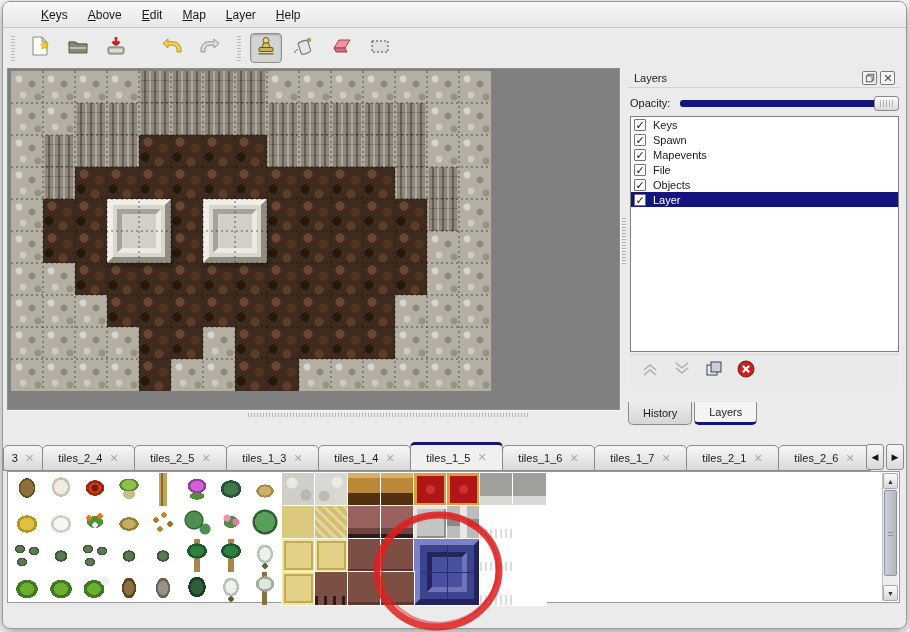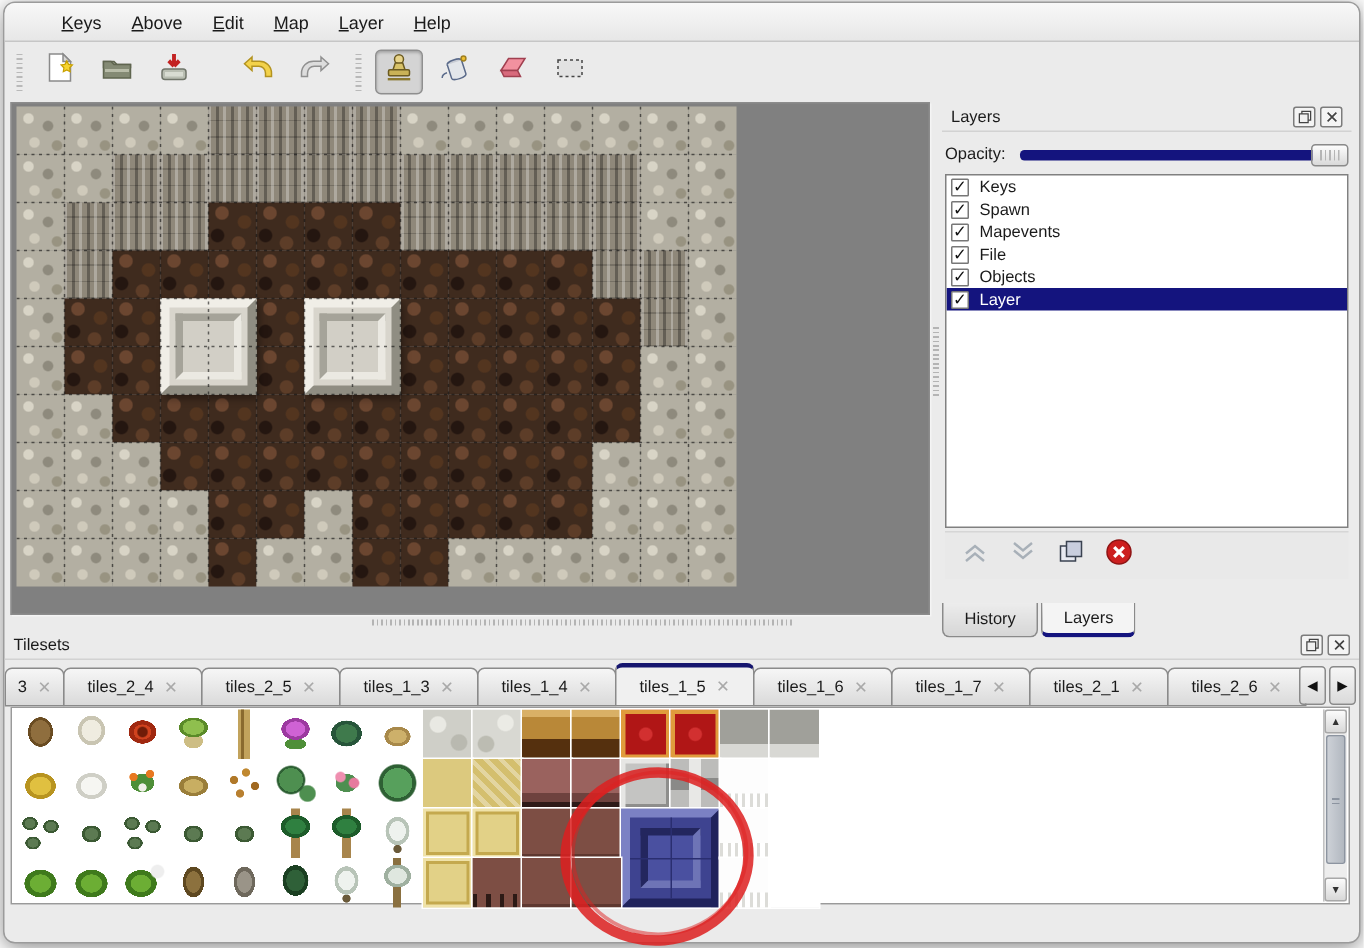--- a/index.html
+++ b/index.html
@@ -523,34 +523,20 @@
         <div class="stab">History</div>
         <div class="stab active">Layers</div>
       </div>
   </div>
 
   <div class="hsplit">
       <div class="grip"></div>
     </div>
 
   <div class="tilesets-panel">
-    <div class="panel-title">
-      <span class="pt-label">Tilesets</span>
-      <span class="pt-btn">
-          <svg viewBox="0 0 12 12">
-            <rect x="3.5" y="1.5" width="7" height="7" fill="none" stroke="#444"></rect>
-            <rect x="1.5" y="3.5" width="7" height="7" fill="#f0f0f0" stroke="#444"></rect>
-          </svg>
-        </span>
-      <span class="pt-btn">
-          <svg viewBox="0 0 12 12">
-            <path d="M2.5 2.5l7 7M9.5 2.5l-7 7" stroke="#444" stroke-width="1.4"></path>
-          </svg>
-        </span>
-    </div>
     <div class="ts-tabsrow">
       <div class="ts-tabs" id="tstabs">
           <div class="ttab" style="width: 40px;">
             <span>3</span>
             <span class="x">✕</span>
           </div>
           <div class="ttab" style="width: 93px;">
             <span>tiles_2_4</span>
             <span class="x">✕</span>
           </div>

